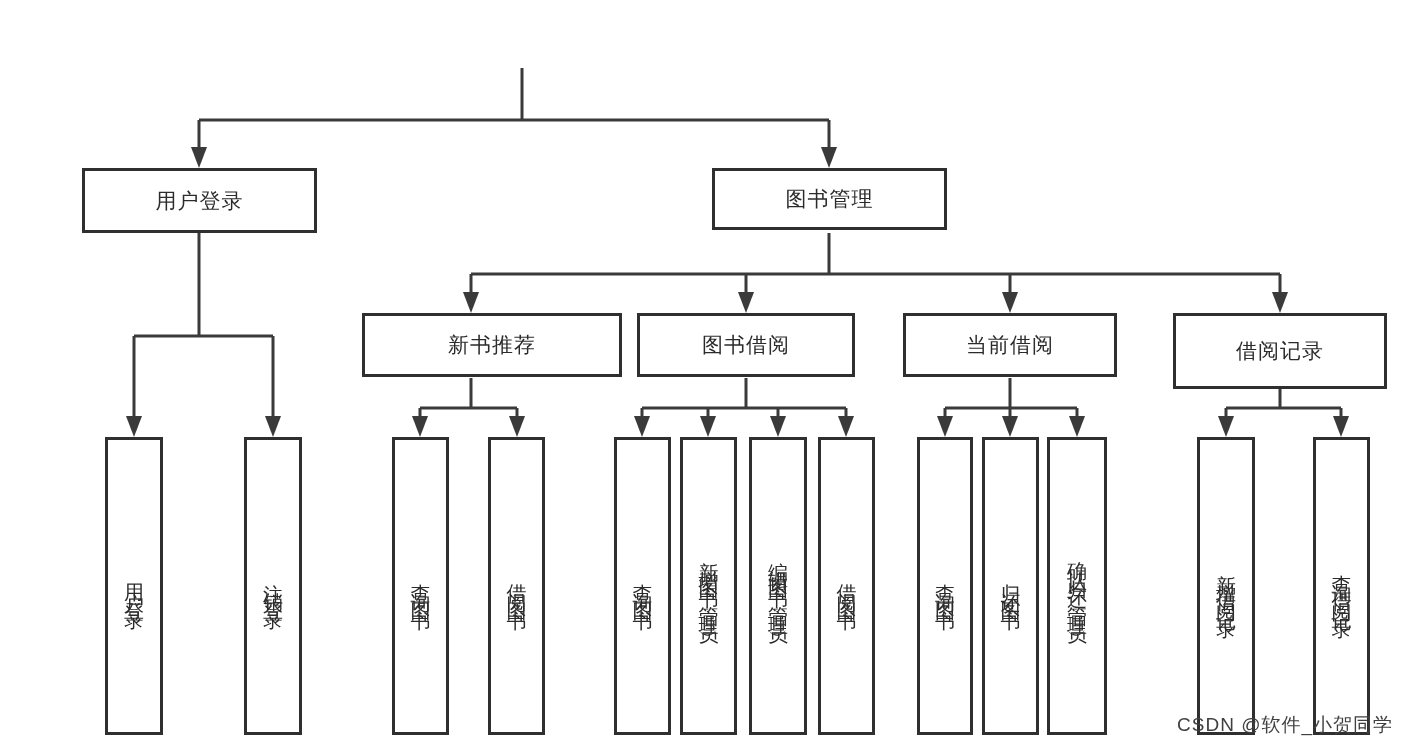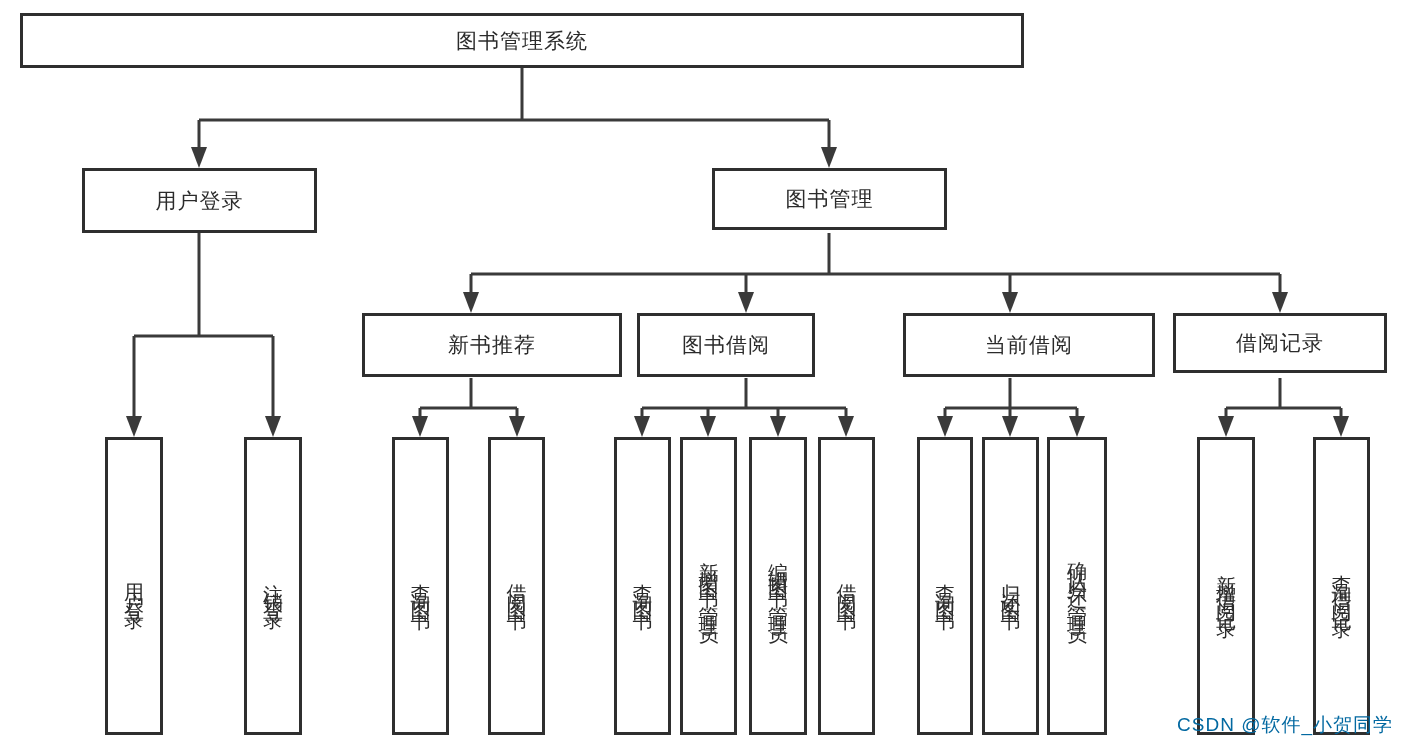--- a/index.html
+++ b/index.html
@@ -33,21 +33,21 @@
     letter-spacing:9px;
     line-height:1.15;
     white-space:nowrap;
   }
   .watermark{
     position:absolute;
     right:12px;
     top:712px;
     font-size:19px;
     letter-spacing:1px;
-    color:#0369a1;
+    color:#404040;
     z-index:5;
     white-space:nowrap;
   }
 </style>
 </head>
 <body>
 
 <div class="canvas">
 
   <svg class="connectors" width="1405" height="747" viewBox="0 0 1405 747">
@@ -83,29 +83,28 @@
       <polygon points="770,416 786,416 778,437"></polygon>
       <polygon points="838,416 854,416 846,437"></polygon>
       <polygon points="937,416 953,416 945,437"></polygon>
       <polygon points="1002,416 1018,416 1010,437"></polygon>
       <polygon points="1069,416 1085,416 1077,437"></polygon>
       <polygon points="1218,416 1234,416 1226,437"></polygon>
       <polygon points="1333,416 1349,416 1341,437"></polygon>
     </g>
   </svg>
 
-  <div class="box" style="left:20px;top:13px;width:1004px;height:55px;">图书管理系统</div>
 
   <div class="box" style="left:82px;top:168px;width:235px;height:65px;">用户登录</div>
   <div class="box" style="left:712px;top:168px;width:235px;height:62px;">图书管理</div>
 
   <div class="box" style="left:362px;top:313px;width:260px;height:64px;">新书推荐</div>
-  <div class="box" style="left:637px;top:313px;width:178px;height:64px;">图书借阅</div>
-  <div class="box" style="left:903px;top:313px;width:252px;height:64px;">当前借阅</div>
-  <div class="box" style="left:1173px;top:313px;width:214px;height:60px;">借阅记录</div>
+  <div class="box" style="left:637px;top:313px;width:218px;height:64px;">图书借阅</div>
+  <div class="box" style="left:903px;top:313px;width:214px;height:64px;">当前借阅</div>
+  <div class="box" style="left:1173px;top:313px;width:214px;height:76px;">借阅记录</div>
 
   <div class="box leaf" style="left:105px;width:58px;">
     <span class="vtext">用户登录</span>
   </div>
   <div class="box leaf" style="left:244px;width:58px;">
     <span class="vtext">注销登录</span>
   </div>
 
   <div class="box leaf" style="left:392px;width:57px;">
     <span class="vtext">查询图书</span>

